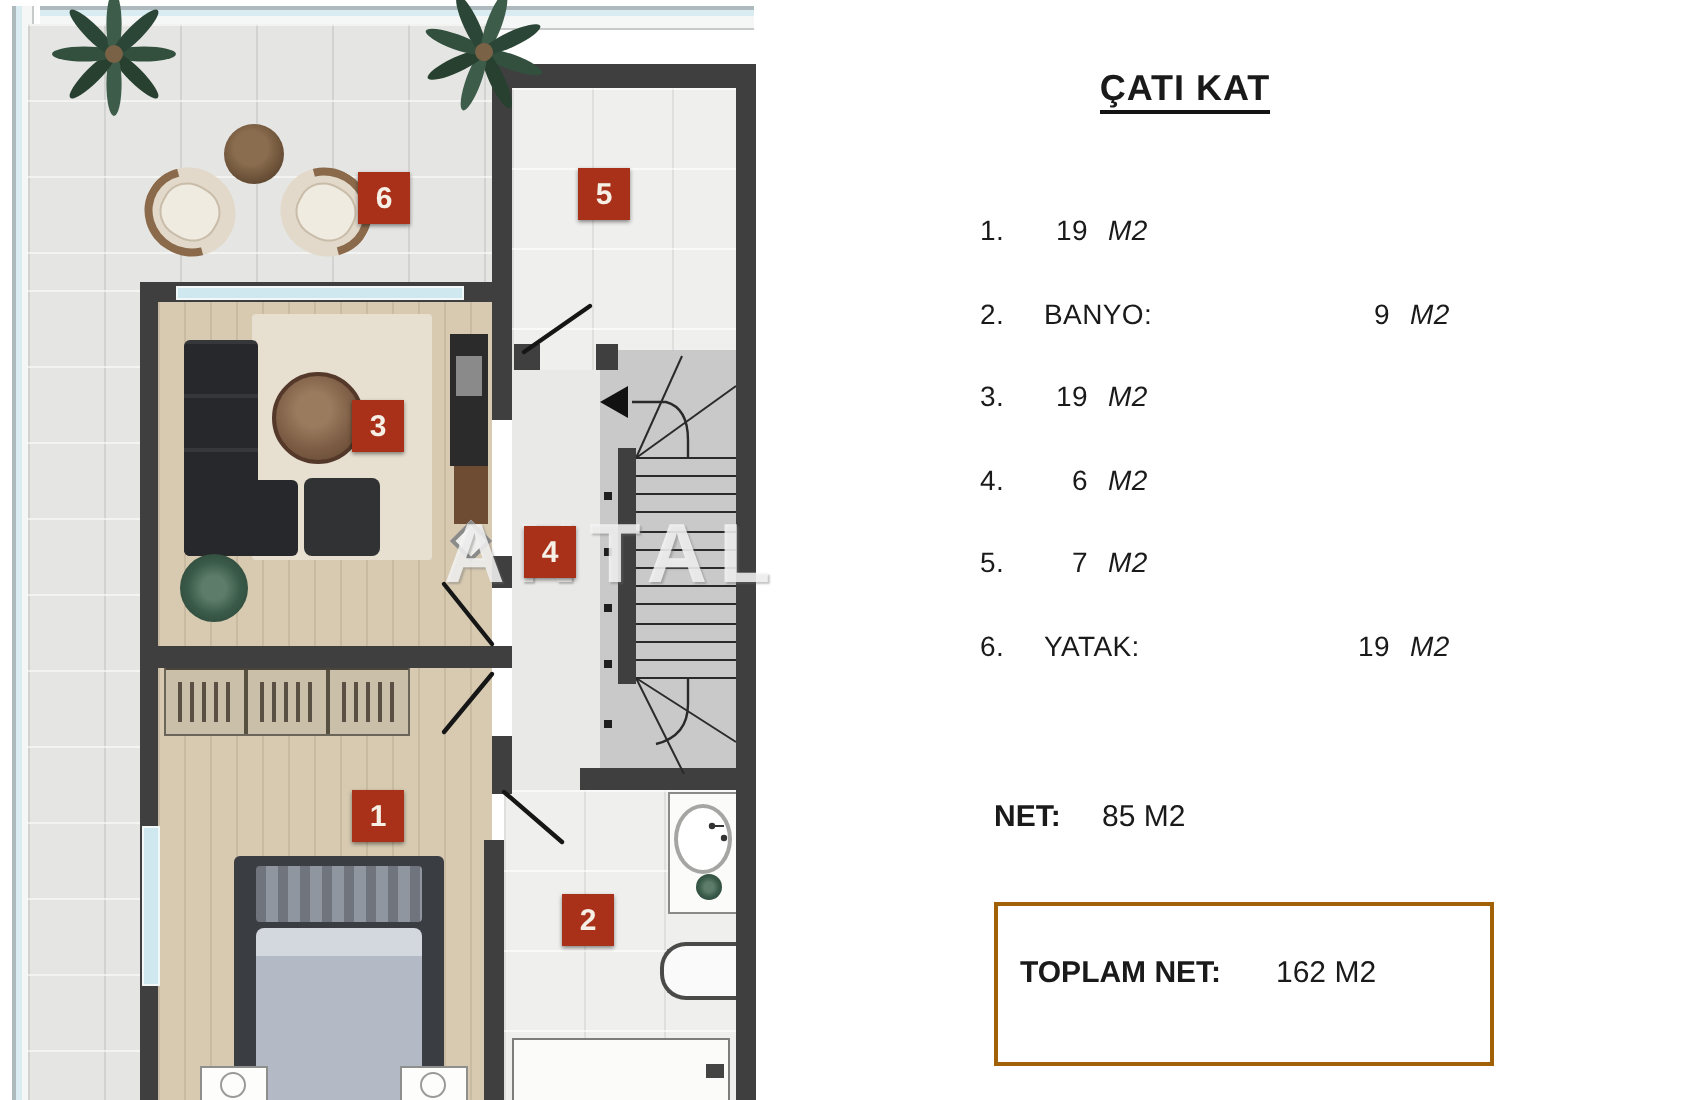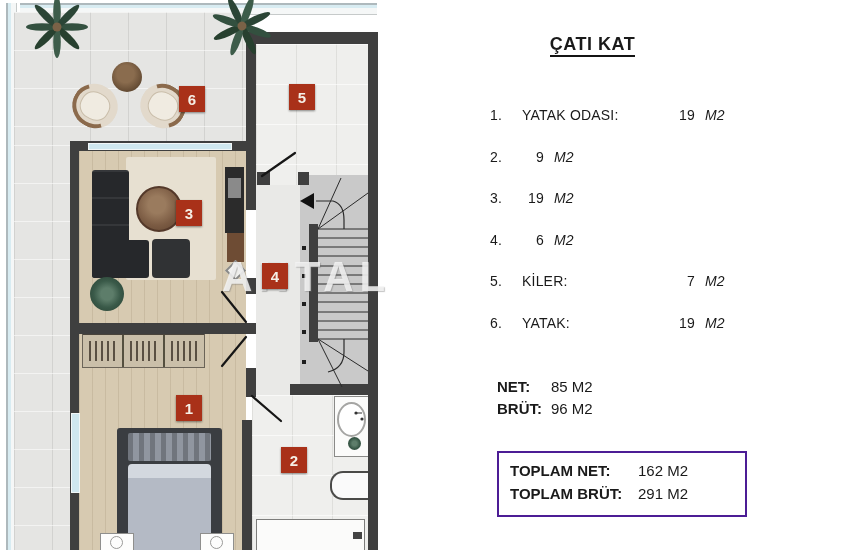--- a/index.html
+++ b/index.html
@@ -101,24 +101,24 @@
   
   .legend-title{left:460px;top:34px;width:265px;text-align:center;font-size:18px;font-weight:bold;letter-spacing:.5px;}
   .legend-title span{border-bottom:2px solid #141414;padding-bottom:1px;}
   .rooms-list{left:490px;top:107px;width:245px;}
   .room-row{display:flex;height:17px;margin-bottom:24.5px;font-size:14px;letter-spacing:.2px;}
   .room-num{width:32px;}
   .room-name{flex:1;}
   .room-area{width:22px;text-align:right;margin-right:10px;}
   .room-unit{width:30px;font-style:italic;}
   .netbrut{left:497px;top:376px;font-size:15px;}
-  .nb-row{display:flex;line-height:22px;}
+  .nb-row{display:flex;line-height:22px;margin-top:22px;}
   .nb-label{font-weight:bold;width:54px;}
-  .totals-box{left:497px;top:451px;width:235px;height:56px;border:2px solid #4c1d95;
-    padding:6px 0 0 11px;font-size:15px;}
+  .totals-box{left:497px;top:451px;width:235px;height:56px;border:2px solid #a16207;
+    padding:22px 0 0 11px;font-size:15px;}
   .tot-row{display:flex;line-height:23px;}
   .tot-label{font-weight:bold;width:128px;}
 </style>
 </head>
 <body>
 
 <div class="plan">
 
   <div class="abs rail-top zf"></div>
   <div class="abs rail-left zf"></div>
@@ -251,66 +251,57 @@
   <div class="abs marker m6 zmark">6</div>
 </div>
 
 <div class="abs legend-title">
   <span>ÇATI KAT</span>
 </div>
 
 <div class="abs rooms-list">
   <div class="room-row">
     <span class="room-num">1.</span>
-    <span class="room-name">YATAK ODASI:</span>
     <span class="room-area">19</span>
     <span class="room-unit">M2</span>
   </div>
   <div class="room-row">
     <span class="room-num">2.</span>
+    <span class="room-name">BANYO:</span>
     <span class="room-area">9</span>
     <span class="room-unit">M2</span>
   </div>
   <div class="room-row">
     <span class="room-num">3.</span>
     <span class="room-area">19</span>
     <span class="room-unit">M2</span>
   </div>
   <div class="room-row">
     <span class="room-num">4.</span>
     <span class="room-area">6</span>
     <span class="room-unit">M2</span>
   </div>
   <div class="room-row">
     <span class="room-num">5.</span>
-    <span class="room-name">KİLER:</span>
     <span class="room-area">7</span>
     <span class="room-unit">M2</span>
   </div>
   <div class="room-row">
     <span class="room-num">6.</span>
     <span class="room-name">YATAK:</span>
     <span class="room-area">19</span>
     <span class="room-unit">M2</span>
   </div>
 </div>
 
 <div class="abs netbrut">
   <div class="nb-row">
     <span class="nb-label">NET:</span>
     <span>85 M2</span>
   </div>
-  <div class="nb-row">
-    <span class="nb-label">BRÜT:</span>
-    <span>96 M2</span>
-  </div>
 </div>
 
 <div class="abs totals-box">
   <div class="tot-row">
     <span class="tot-label">TOPLAM NET:</span>
     <span>162 M2</span>
   </div>
-  <div class="tot-row">
-    <span class="tot-label">TOPLAM BRÜT:</span>
-    <span>291 M2</span>
-  </div>
 </div>
 
 </body></html>

